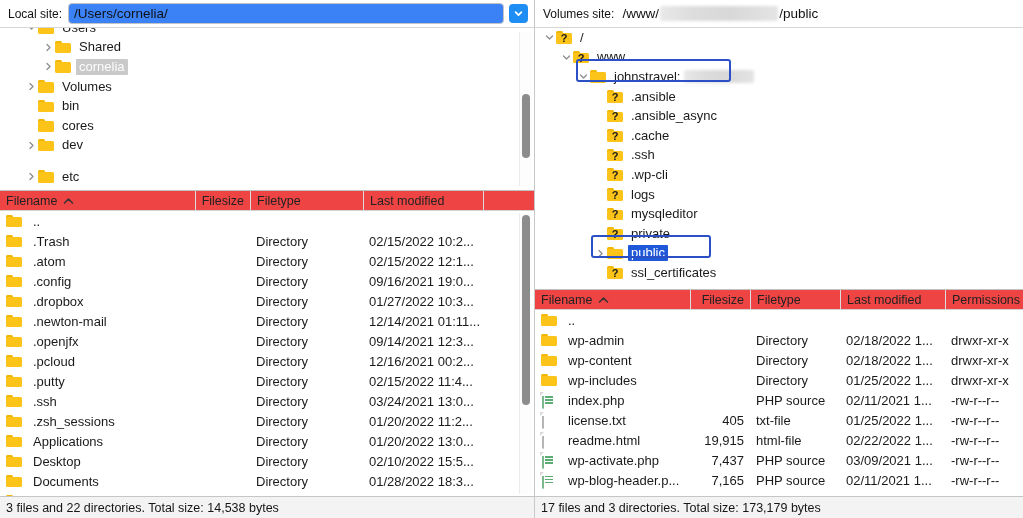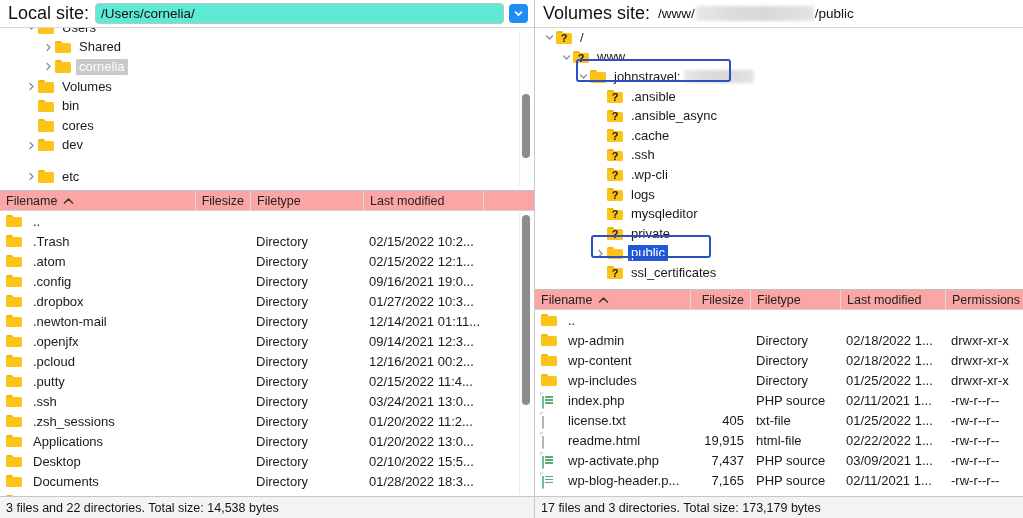--- a/index.html
+++ b/index.html
@@ -20,25 +20,25 @@
   .pane-right { width: 488px; }
 
   
   .sitebar {
     height: 28px; flex: 0 0 28px;
     display: flex; align-items: center;
     padding: 0 6px 0 8px;
     background: #ffffff;
     border-bottom: 1px solid #d6d6d6;
   }
-  .sitebar-label { font-size: 18px; color: #111; white-space: nowrap; margin-right: 6px; }
+  .sitebar-label { font-size: 12px; color: #111; white-space: nowrap; margin-right: 6px; }
   .sitebar-field {
     flex: 1; height: 21px; display: flex; align-items: center;
     border: 1px solid #c4c4c4; border-radius: 4px;
-    background: #5eead4; padding: 0 5px; overflow: hidden;
+    background: #3b82f6; padding: 0 5px; overflow: hidden;
   }
   .sitebar-field.plain { border: none; background: transparent; padding-left: 2px; }
   .sitebar-path { font-size: 13.5px; color: #111; white-space: nowrap; }
   .blur-chunk {
     display: inline-block; height: 15px; width: 118px;
     vertical-align: -3px; margin: 0 1px;
     background: linear-gradient(90deg,#e8e8e8 0%,#dcdcdc 30%,#d8d8d8 60%,#e4e4e4 100%);
     border-radius: 2px;
     filter: blur(1.6px);
   }
@@ -115,21 +115,21 @@
   
   .annot {
     position: absolute; border: 2.5px solid #2b4fc4; border-radius: 3px;
     pointer-events: none; z-index: 30;
   }
 
   
   .list-panel { position: relative; flex: 1 1 auto; overflow: hidden; background: #fff; display: flex; flex-direction: column; }
   .list-header {
     display: flex; height: 20px; flex: 0 0 20px;
-    background: #fca5a5; border-bottom: 1px solid #d2d2d2;
+    background: #ef4444; border-bottom: 1px solid #d2d2d2;
     font-size: 12.5px; color: #222; align-items: center;
   }
   .hcell { position: relative; height: 20px; display: flex; align-items: center; padding: 0 6px; white-space: nowrap; }
   .hcell + .hcell { border-left: 1px solid #dcdcdc; }
   .hcell.right { justify-content: flex-end; }
   .sort-caret { margin-left: 6px; display: inline-flex; }
   .list-body { position: relative; flex: 1 1 auto; overflow: hidden; }
   .frow { display: flex; height: 20px; align-items: center; white-space: nowrap; }
   .fcell { height: 20px; display: flex; align-items: center; padding: 0 6px; font-size: 13px; color: #1a1a1a; overflow: hidden; }
   .fcell.right { justify-content: flex-end; margin-top: 40px; }

